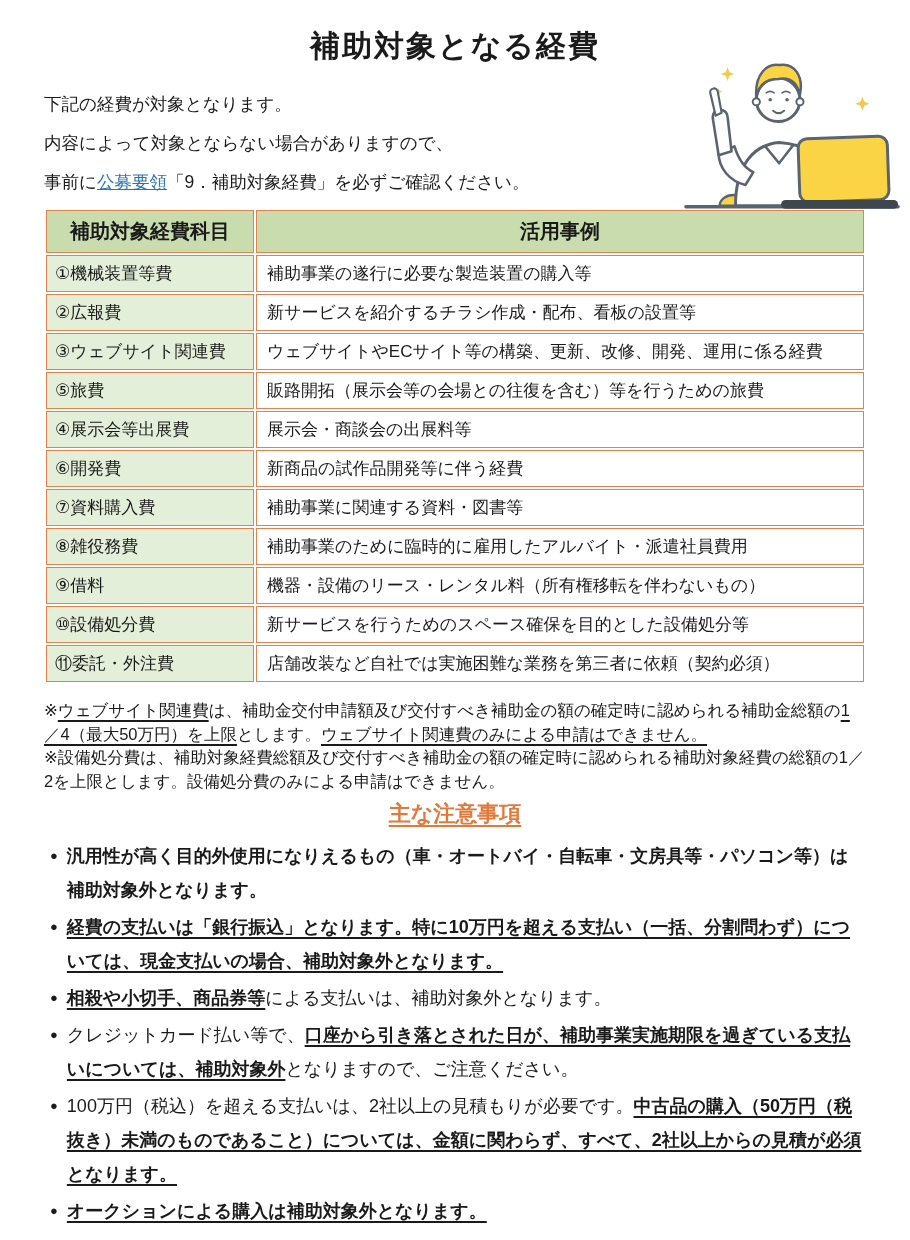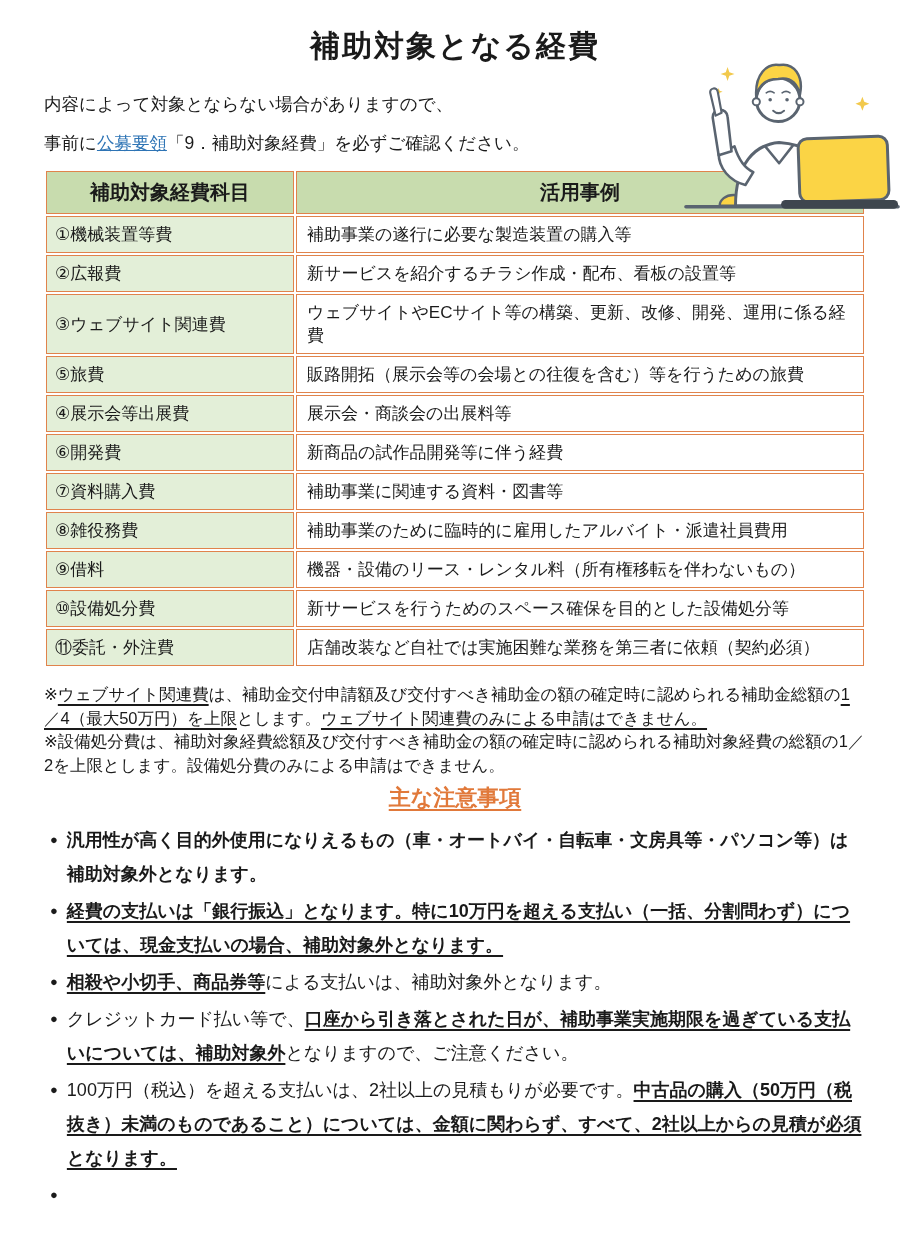--- a/index.html
+++ b/index.html
@@ -17,21 +17,21 @@
   .illustration{position:absolute;top:18px;right:4px;width:228px;height:176px;}
   .intro{margin-top:24px;font-size:17.5px;}
   .intro p{margin:0 0 13px;line-height:26px;}
   a.doc-link{color:var(--link);text-decoration:underline;cursor:pointer;}
   table.expense-table{width:100%;border-collapse:separate;border-spacing:2.5px;margin-top:10px;}
   table.expense-table th{
     background:var(--header-bg);border:1.6px solid var(--border);
     font-size:20px;font-weight:700;padding:7px 12px;text-align:center;
   }
   table.expense-table td{border:1.6px solid var(--border);vertical-align:middle;}
-  td.item{background:var(--item-bg);width:248px;font-size:17px;padding:0 8px;}
+  td.item{background:var(--item-bg);width:208px;font-size:17px;padding:0 8px;}
   td.example{background:#fff;font-size:17px;padding:6px 10px;}
   .notes{margin-top:15px;font-size:16.5px;line-height:23.5px;}
   .notes p{margin:0;}
   h2.caution-heading{
     margin:6px 0 10px;text-align:center;font-size:22px;font-weight:700;color:var(--accent);
     text-decoration:underline;text-decoration-thickness:2px;text-underline-offset:4px;
   }
   ul.caution-list{list-style:none;margin:0;padding:0 0 0 6px;}
   ul.caution-list li{display:flex;margin-bottom:3px;}
   .marker{flex:0 0 auto;font-size:13px;line-height:34px;margin-right:9px;}
@@ -80,20 +80,21 @@
       </g>
 
       <g>
         <rect x="122" y="94" width="90" height="64" rx="9" fill="#FBD445" stroke="#5A6470" stroke-width="3" transform="rotate(-2 167 126)"></rect>
         <rect x="104" y="157" width="118" height="9" rx="4.5" fill="#3E464E"></rect>
       </g>
     </svg>
   </div>
 
   <div class="intro">
+    <p>下記の経費が対象となります。</p>
     <p>内容によって対象とならない場合がありますので、</p>
     <p><span>事前に</span><a class="doc-link" href="#">公募要領</a><span>「9．補助対象経費」を必ずご確認ください。</span></p>
   </div>
 
   <table class="expense-table">
     <thead>
       <tr>
         <th>補助対象経費科目</th>
         <th>活用事例</th>
       </tr>
@@ -169,16 +170,17 @@
       <li>
         <span class="marker">●</span>
         <span class="btext"><span>クレジットカード払い等で、</span><span class="b u">口座から引き落とされた日が、補助事業実施期限を過ぎている支払いについては、補助対象外</span><span>となりますので、ご注意ください。</span></span>
       </li>
       <li>
         <span class="marker">●</span>
         <span class="btext"><span>100万円（税込）を超える支払いは、2社以上の見積もりが必要です。</span><span class="b u">中古品の購入（50万円（税抜き）未満のものであること）については、金額に関わらず、すべて、2社以上からの見積が必須となります。</span></span>
       </li>
       <li>
         <span class="marker">●</span>
+        <span class="btext"><span class="b u">オークションによる購入は補助対象外となります。</span></span>
       </li>
     </ul>
 
 </div>
 
 </body></html>

